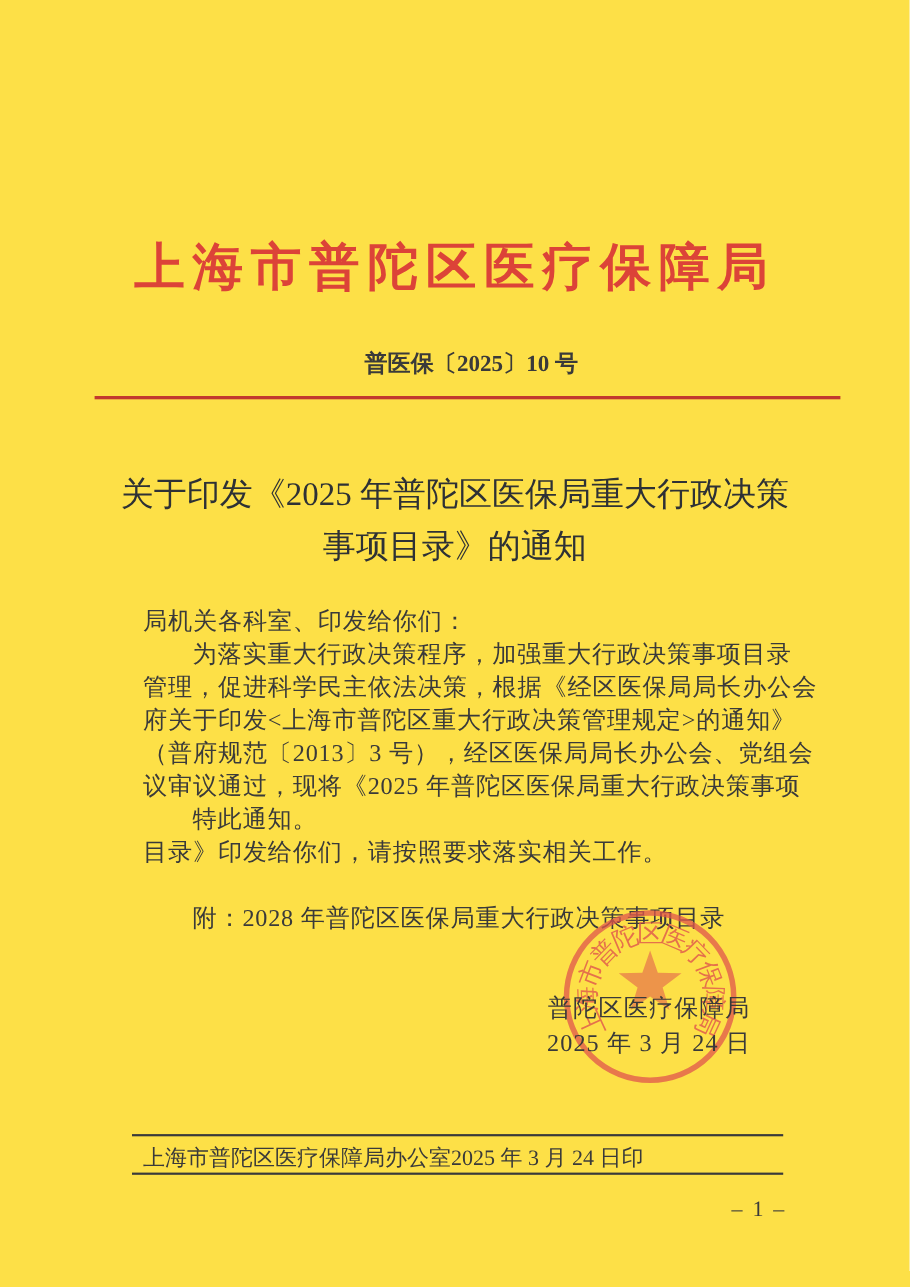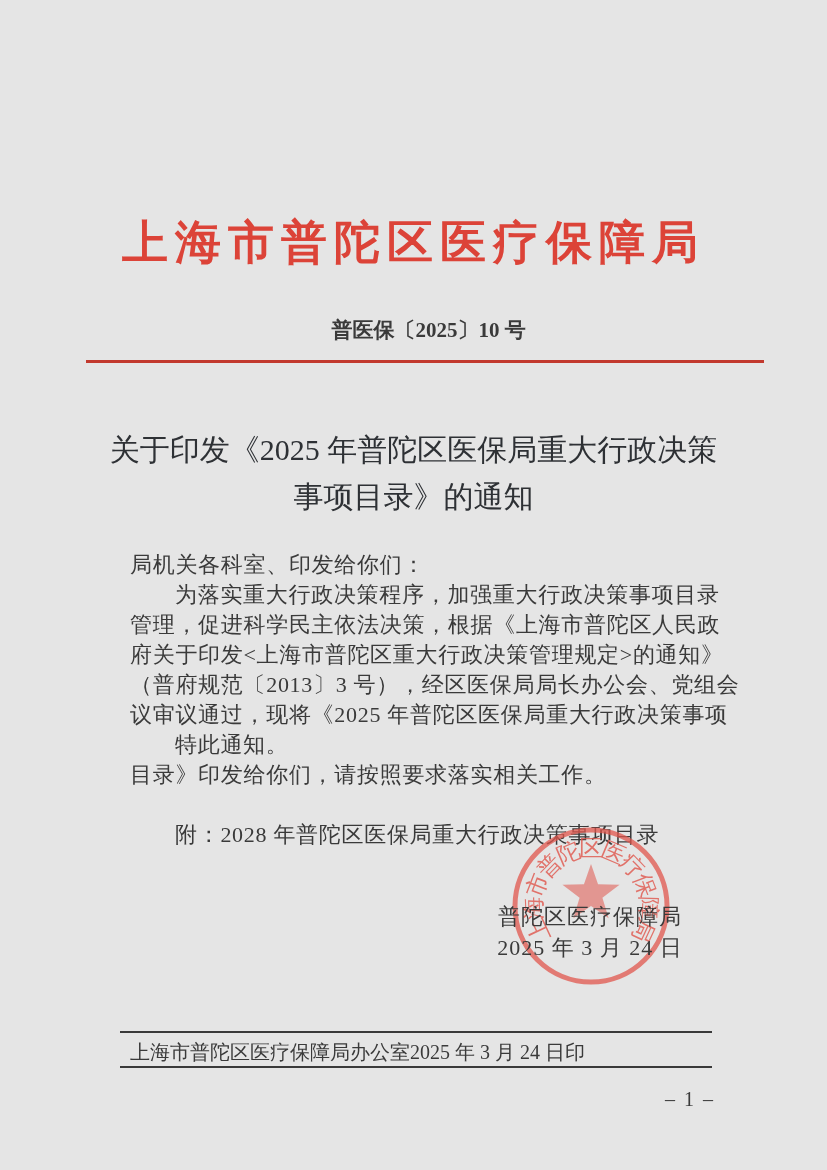--- a/index.html
+++ b/index.html
@@ -1,19 +1,19 @@
 <!DOCTYPE html>
 <html style="--header_red: #dc4338; --rule_red: #c2392e; --text_dark: #3a3a3a; --title_dark: #2e3135; --seal_red: #e0564c; --footer_line: #3a3a3a;"><head>
 <meta charset="utf-8">
 <style>
   html,body{margin:0;padding:0;background:#ffffff;}
   .page{
     position:relative;
     width:827px;height:1170px;
-    background:#e5e5e5;
+    background:#fde047;
     overflow:hidden;
     font-family:"Liberation Serif","DejaVu Serif",serif;
     color:var(--text_dark,#3a3a3a);
   }
   .header-title{
     position:absolute;top:212px;left:0;width:827px;
     text-align:center;
     font-size:46px;font-weight:bold;
     letter-spacing:7px;
     color:var(--header_red,#dc4338);
@@ -87,21 +87,21 @@
   <div class="red-rule"></div>
 
   <div class="doc-title">
     <div>关于印发《2025 年普陀区医保局重大行政决策</div>
     <div>事项目录》的通知</div>
   </div>
 
   <div class="body-block" id="body-lines">
       <div class="body-line">局机关各科室、印发给你们：</div>
       <div class="body-line indent">为落实重大行政决策程序，加强重大行政决策事项目录</div>
-      <div class="body-line">管理，促进科学民主依法决策，根据《上海市普陀区人民政</div>
+      <div class="body-line">管理，促进科学民主依法决策，根据《经区医保局局长办公会</div>
       <div class="body-line">府关于印发&lt;上海市普陀区重大行政决策管理规定&gt;的通知》</div>
       <div class="body-line">（普府规范〔2013〕3 号），经区医保局局长办公会、党组会</div>
       <div class="body-line">议审议通过，现将《2025 年普陀区医保局重大行政决策事项</div>
       <div class="body-line indent">特此通知。</div>
       <div class="body-line">目录》印发给你们，请按照要求落实相关工作。</div>
     </div>
 
   <div class="attachment-line">附：2028 年普陀区医保局重大行政决策事项目录</div>
 
   <svg class="seal" viewBox="0 0 180 180" xmlns="http://www.w3.org/2000/svg">

